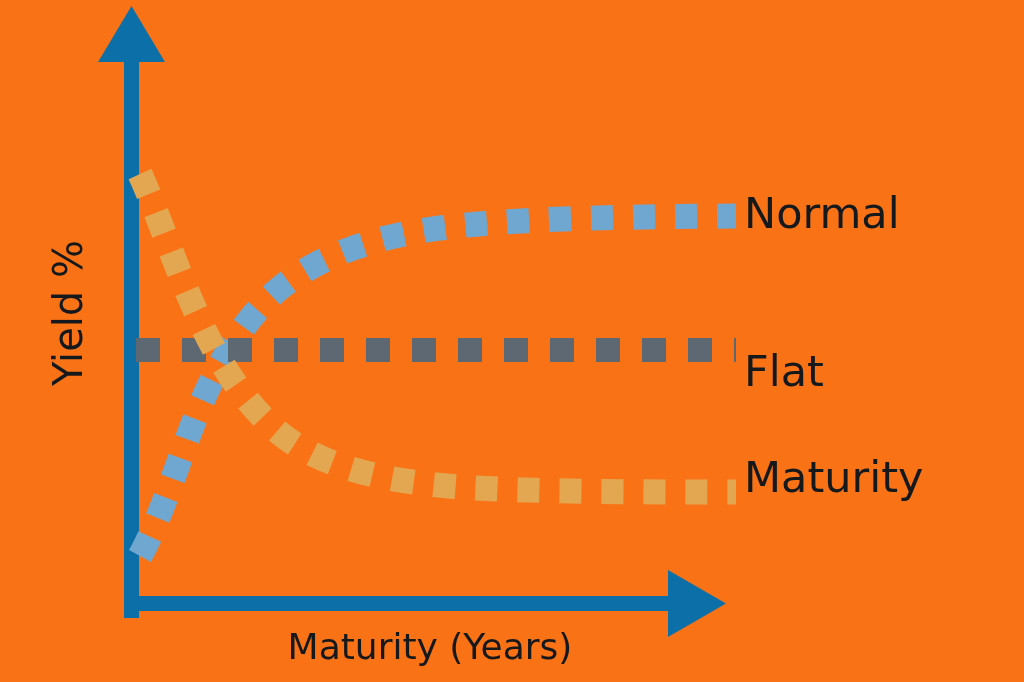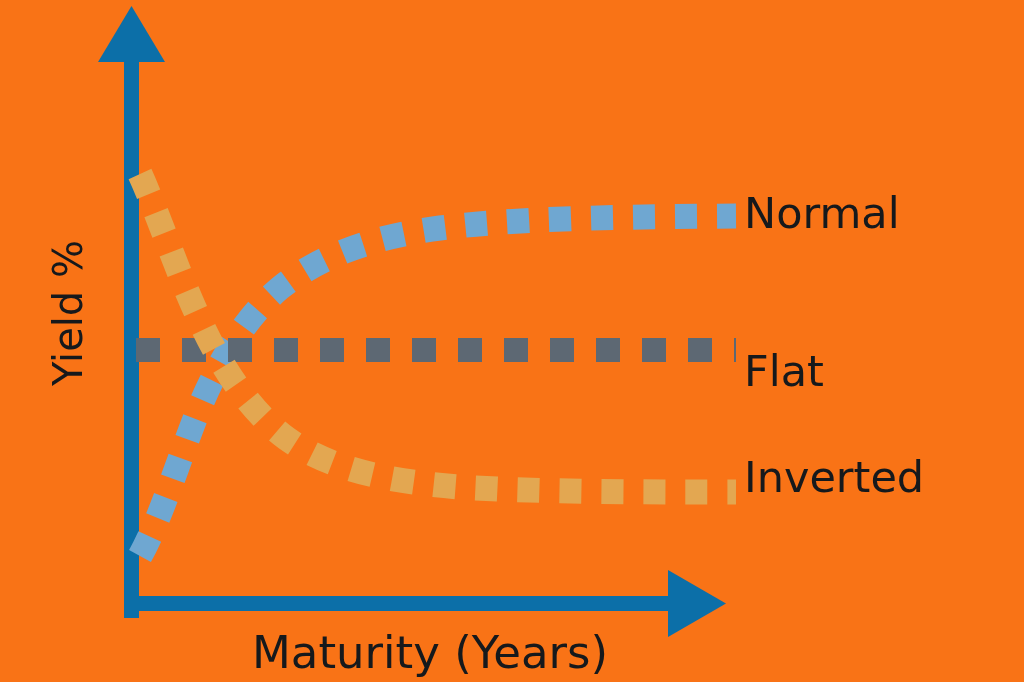--- a/index.html
+++ b/index.html
@@ -38,21 +38,21 @@
   #label-flat     { left: 744px; top: 323px; margin-top: 27px; }
   #label-inverted { left: 744px; top: 456px; }
 
   #xlabel {
     position: absolute;
     left: 0;
     top: 626px;
     width: 860px;
     text-align: center;
     font-family: "DejaVu Sans", "Liberation Sans", sans-serif;
-    font-size: 45px;
+    font-size: 36px;
     color: #16191c;
     white-space: nowrap;
   }
   #ylabel {
     position: absolute;
     left: -32px;
     top: 290px;
     width: 200px;
     text-align: center;
     transform: rotate(-90deg);
@@ -88,19 +88,19 @@
              C 158 214, 176 268, 196 312
              C 216 358, 246 408, 286 438
              C 330 470, 392 482, 460 487
              C 540 492, 636 492, 736 492" fill="none" stroke="#E3A751" stroke-width="25" stroke-linecap="butt" stroke-dasharray="22 20"></path>
   </svg>
 
   <div class="series-label" id="label-normal" style="color: rgb(22, 25, 28);">Normal</div>
 
   <div class="series-label" id="label-flat" style="color: rgb(22, 25, 28);">Flat</div>
 
-  <div class="series-label" id="label-inverted" style="color: rgb(22, 25, 28);">Inverted</div>
+  <div class="series-label" id="label-inverted" style="color: rgb(22, 25, 28);">Maturity</div>
 
   <div id="xlabel" style="color: rgb(22, 25, 28);">Maturity (Years)</div>
 
   <div id="ylabel" style="color: rgb(22, 25, 28);">Yield %</div>
 
 </div>
 
 </body></html>

